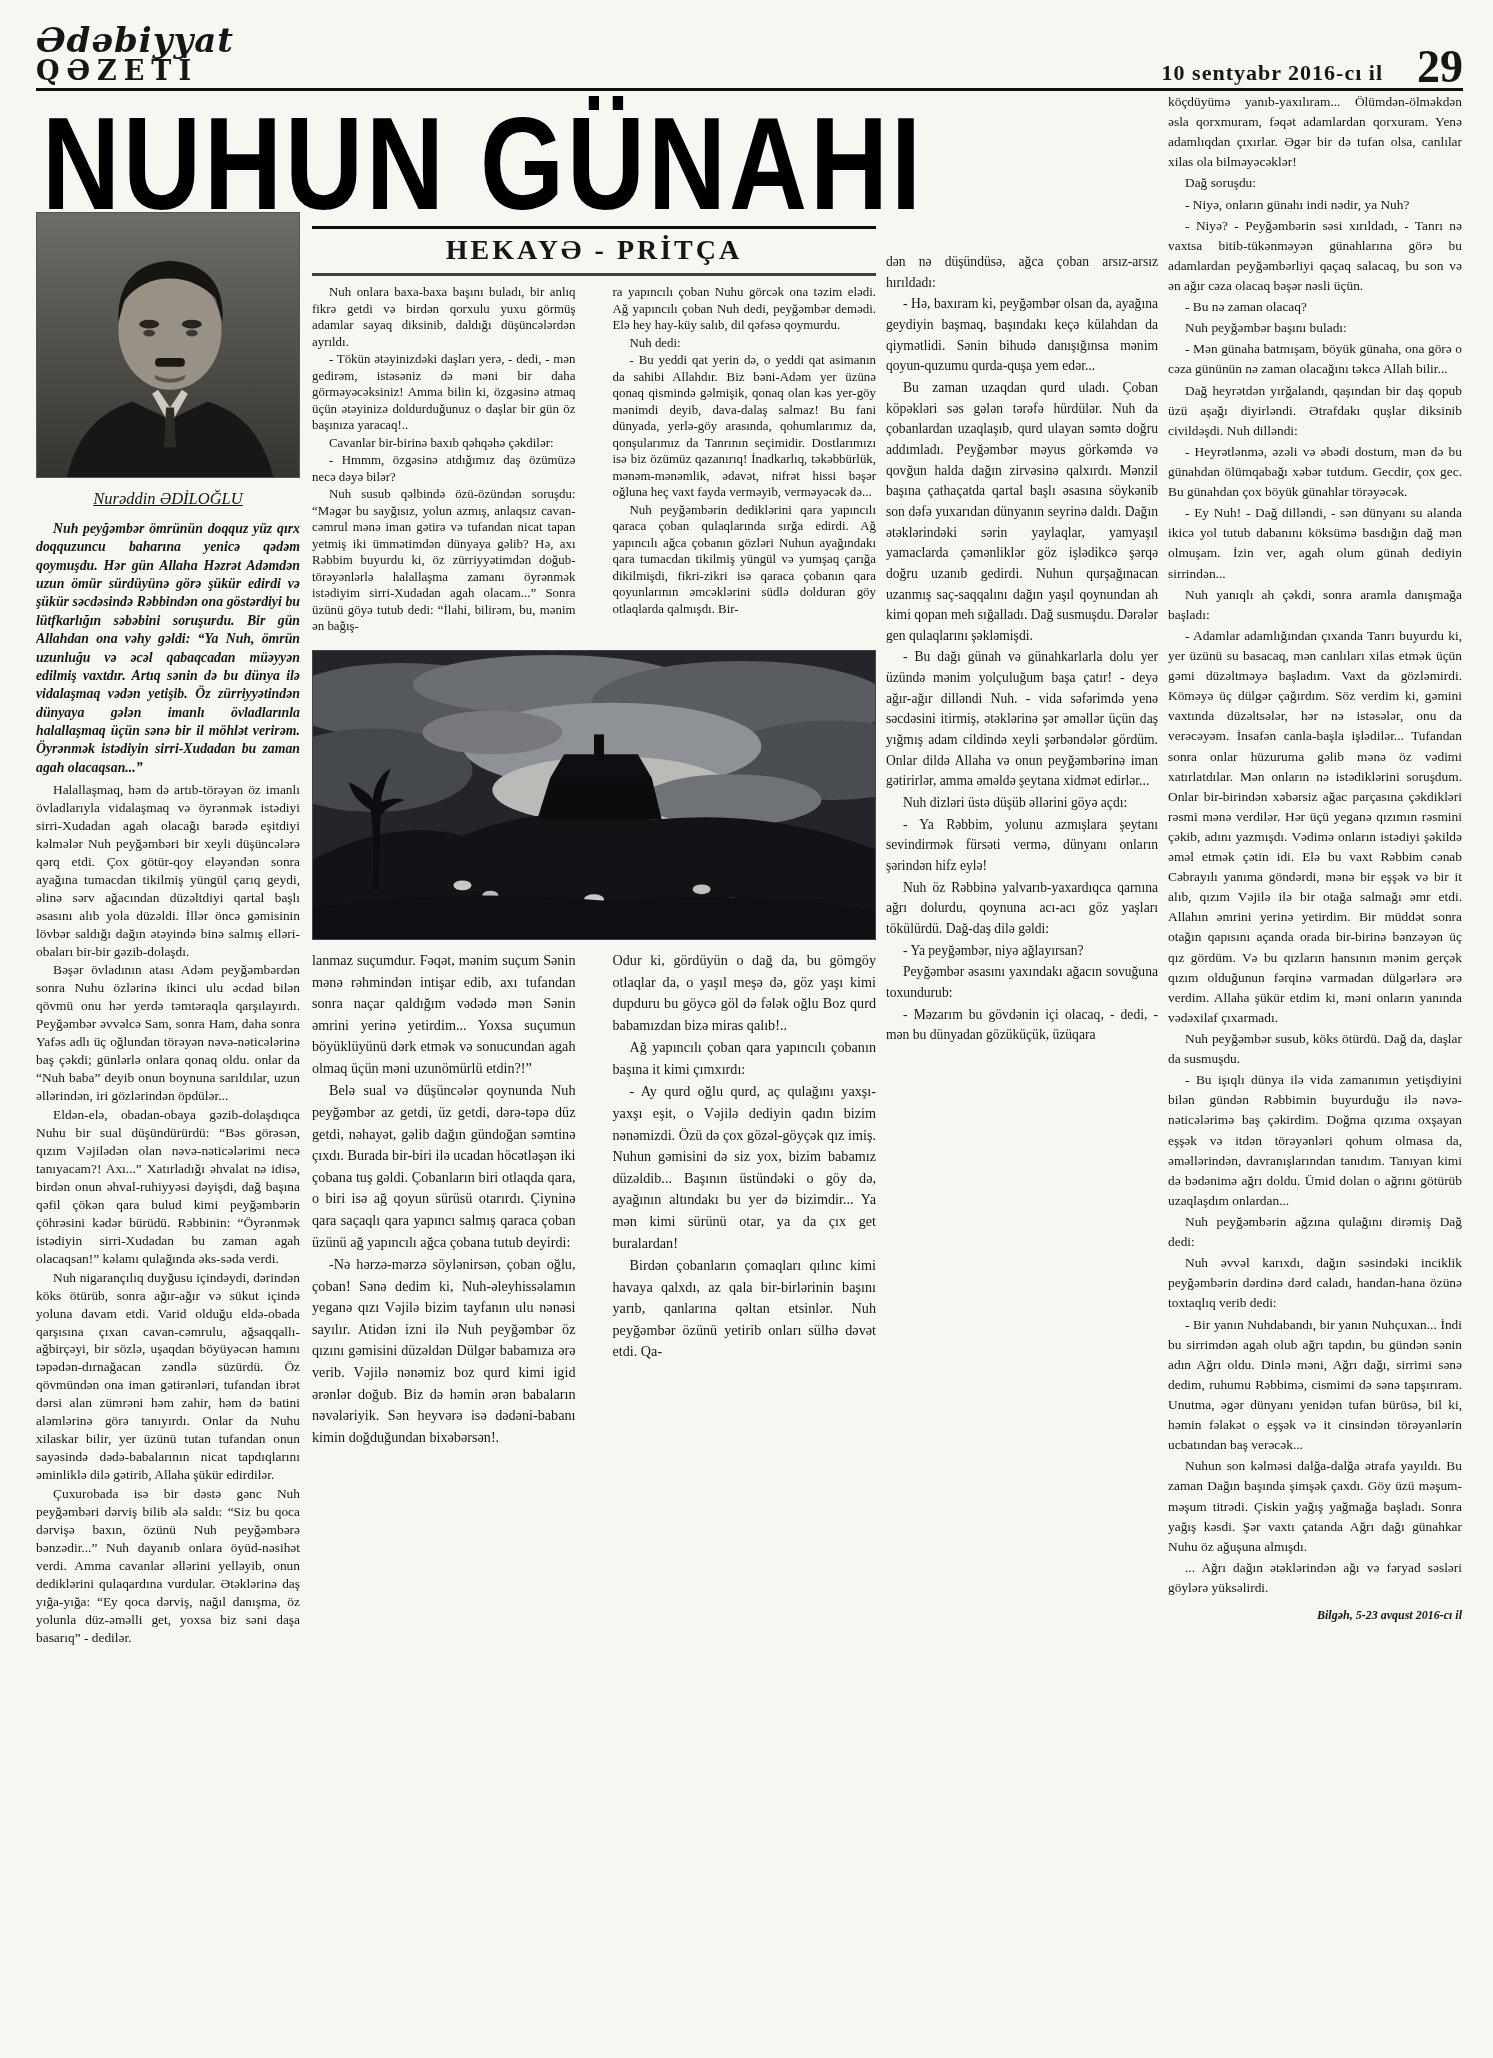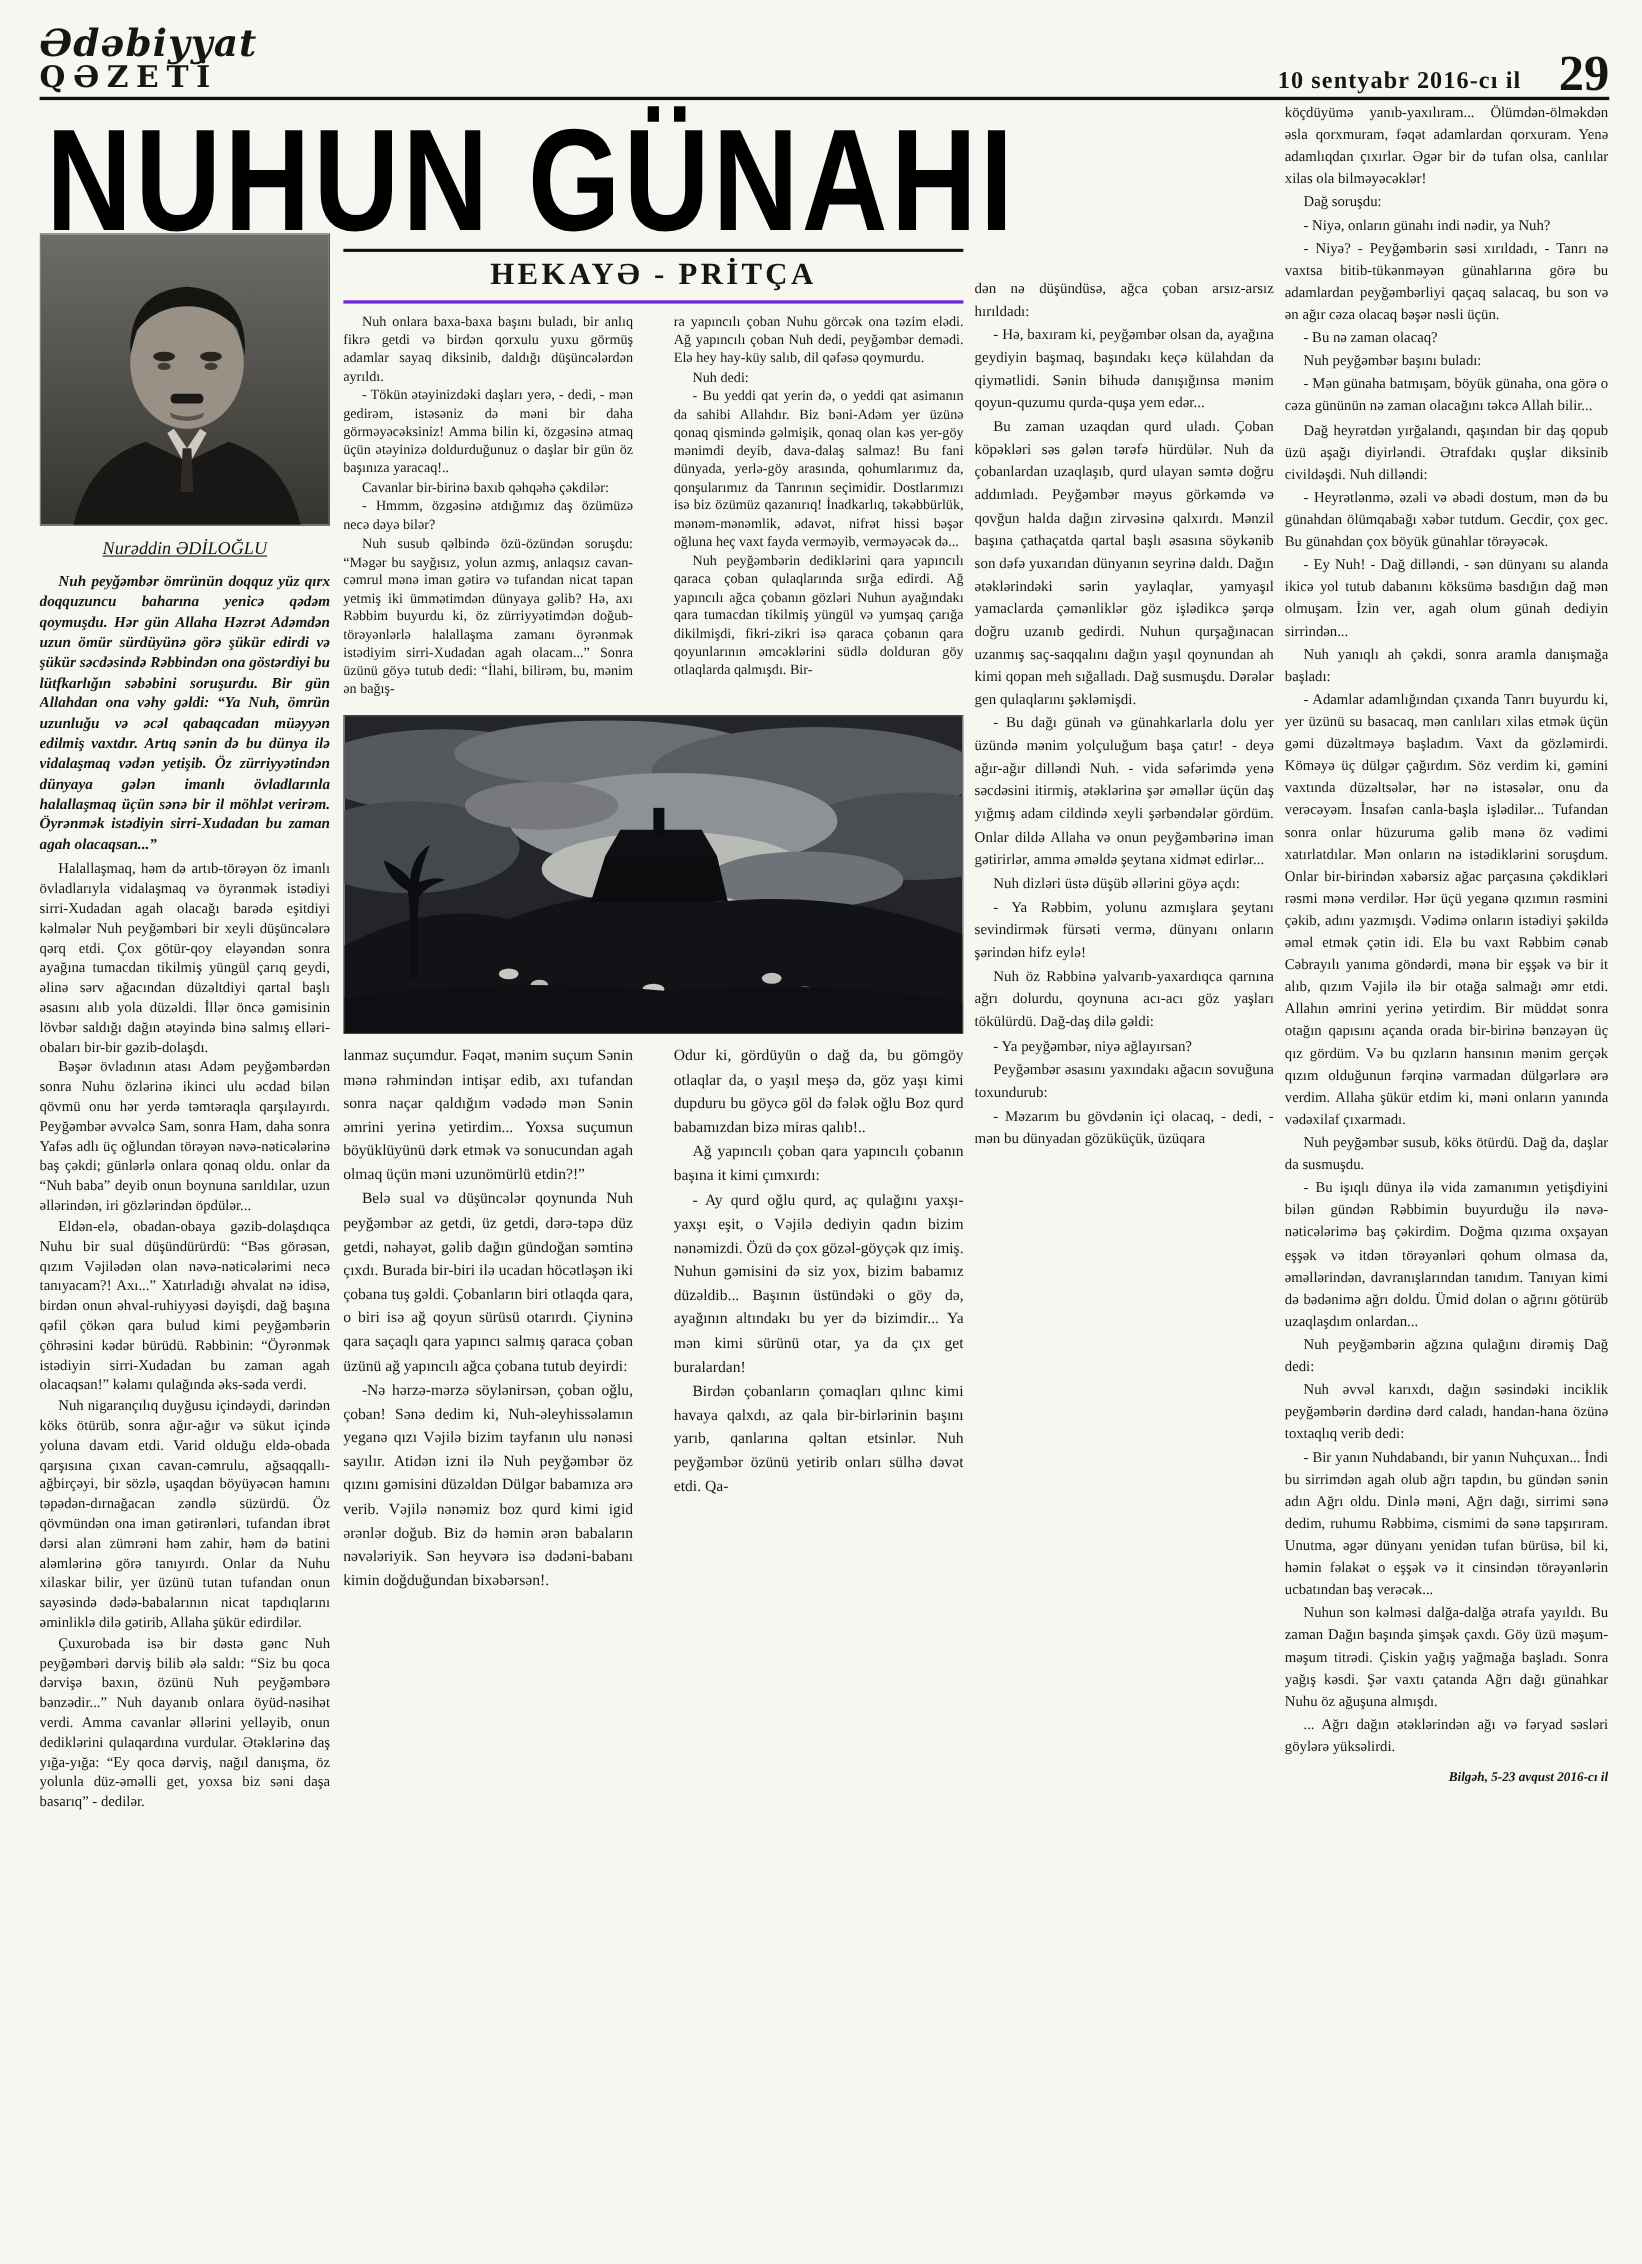--- a/index.html
+++ b/index.html
@@ -38,21 +38,21 @@
   .portrait { margin:0; width:264px; height:266px; border:1px solid #555; box-sizing:border-box; }
   .portrait svg { display:block; width:100%; height:100%; }
   .byline {
     text-align:center; font-weight:normal; font-style:italic;
     text-decoration:underline; font-size:16.5px; margin:10px 0 10px 0;
   }
   .intro { font-weight:bold; font-style:italic; font-size:13.8px; line-height:1.33; text-indent:17px; margin-bottom:4px; }
   
   .midgroup { position:absolute; left:312px; top:226px; width:564px; height:1800px; overflow:hidden; }
   .genre {
-    border-top:3px solid #101010; border-bottom:3px solid #6d28d9;
+    border-top:3px solid #101010; border-bottom:3px solid #404040;
     text-align:center; font-weight:bold; font-size:28px; letter-spacing:3px;
     padding:5px 0 7px 0;
   }
   .two { display:flex; gap:37px; }
   .two .paras { width:270px; text-align:justify; }
   .two.toprow { height:356px; overflow:hidden; margin-top:8px; font-size:12.9px; line-height:1.28; }
   .scene { margin:10px 0 10px 0; width:564px; height:290px; border:1px solid #444; box-sizing:border-box; }
   .scene svg { display:block; width:100%; height:100%; }
   .two.bottomrow { height:1062px; overflow:hidden; font-size:14.2px; line-height:1.52; }
   

